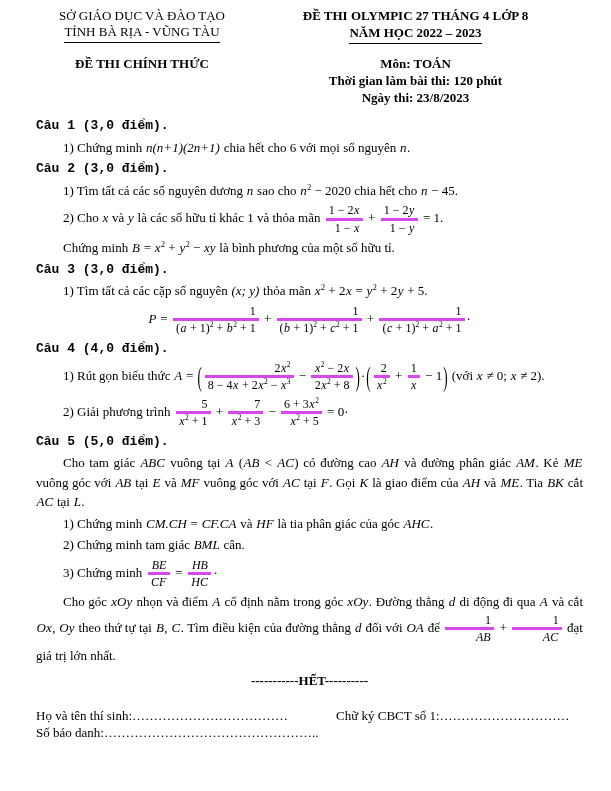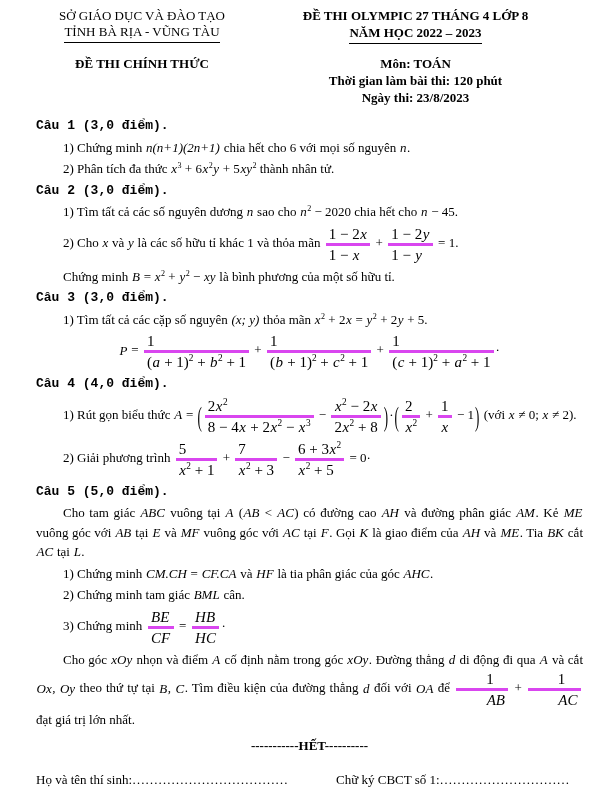--- a/index.html
+++ b/index.html
@@ -24,22 +24,22 @@
   .questions { margin-top:10px; }
   .qh { font-weight:bold; margin-top:2px;font-family:Liberation Mono, monospace; }
   .line { margin:2px 0; }
   .item { margin-left:27px; }
   .plain { margin-left:27px; }
   .para { text-indent:27px; text-align:justify; }
   .center { text-align:center; }
   
   .mi { font-style:italic; padding:0 0.5px; }
   sup.msup { font-size:0.62em; line-height:0; }
-  .frac { display:inline-block; vertical-align:middle; text-align:left;
-          margin:1px 2px; line-height:1.2; font-size:15px; }
+  .frac { display:inline-block; vertical-align:middle; text-align:right;
+          margin:1px 2px; line-height:1.2; font-size:12px; }
   .frac .num, .frac .den { display:block; padding:0 3px; }
   .frac .den { border-top:3px solid #d946ef; }
   .bigp { display:inline-block; vertical-align:middle;
           transform:scaleY(2.1); padding:0 1px; font-weight:400; }
   .end-line { text-align:center; font-weight:bold; margin-top:6px; }
   
   .footer { margin-top:16px; }
   .footer-row { display:flex; }
   .footer-left { width:300px; }
   .footer-line { line-height:1.35; }
@@ -62,21 +62,20 @@
         <div class="meta">Môn: TOÁN</div>
         <div class="meta">Thời gian làm bài thi: 120 phút</div>
         <div class="meta">Ngày thi: 23/8/2023</div>
       </div>
     </div>
   </div>
 
   <div class="questions" id="questions">
       <div class="qh">Câu 1 (3,0 điểm).</div>
       <div class="line item">1) Chứng minh <span class="mi">n(n+1)(2n+1)</span> chia hết cho 6 với mọi số nguyên <span class="mi">n</span>.</div>
-      <div class="line item">2) Phân tích đa thức <span class="mi">x</span><sup class="msup">3</sup> + 6<span class="mi">x</span><sup class="msup">2</sup><span class="mi">y</span> + 5<span class="mi">xy</span><sup class="msup">2</sup> thành nhân tử.</div>
       <div class="qh">Câu 2 (3,0 điểm).</div>
       <div class="line item">1) Tìm tất cả các số nguyên dương <span class="mi">n</span> sao cho <span class="mi">n</span><sup class="msup">2</sup> − 2020 chia hết cho <span class="mi">n</span> − 45.</div>
       <div class="line item">2) Cho <span class="mi">x</span> và <span class="mi">y</span> là các số hữu tỉ khác 1 và thỏa mãn <span class="frac"><span class="num">1 − 2<span class="mi">x</span></span><span class="den">1 − <span class="mi">x</span></span></span> + <span class="frac"><span class="num">1 − 2<span class="mi">y</span></span><span class="den">1 − <span class="mi">y</span></span></span> = 1.</div>
       <div class="line plain">Chứng minh <span class="mi">B</span> = <span class="mi">x</span><sup class="msup">2</sup> + <span class="mi">y</span><sup class="msup">2</sup> − <span class="mi">xy</span> là bình phương của một số hữu tỉ.</div>
       <div class="qh">Câu 3 (3,0 điểm).</div>
       <div class="line item">1) Tìm tất cả các cặp số nguyên <span class="mi">(x; y)</span> thỏa mãn <span class="mi">x</span><sup class="msup">2</sup> + 2<span class="mi">x</span> = <span class="mi">y</span><sup class="msup">2</sup> + 2<span class="mi">y</span> + 5.</div>
       <div class="line center"><span class="mi">P</span> = <span class="frac"><span class="num">1</span><span class="den">(<span class="mi">a</span> + 1)<sup class="msup">2</sup> + <span class="mi">b</span><sup class="msup">2</sup> + 1</span></span> + <span class="frac"><span class="num">1</span><span class="den">(<span class="mi">b</span> + 1)<sup class="msup">2</sup> + <span class="mi">c</span><sup class="msup">2</sup> + 1</span></span> + <span class="frac"><span class="num">1</span><span class="den">(<span class="mi">c</span> + 1)<sup class="msup">2</sup> + <span class="mi">a</span><sup class="msup">2</sup> + 1</span></span>·</div>
       <div class="qh">Câu 4 (4,0 điểm).</div>
       <div class="line item">1) Rút gọn biểu thức <span class="mi">A</span> = <span class="bigp">(</span><span class="frac"><span class="num">2<span class="mi">x</span><sup class="msup">2</sup></span><span class="den">8 − 4<span class="mi">x</span> + 2<span class="mi">x</span><sup class="msup">2</sup> − <span class="mi">x</span><sup class="msup">3</sup></span></span> − <span class="frac"><span class="num"><span class="mi">x</span><sup class="msup">2</sup> − 2<span class="mi">x</span></span><span class="den">2<span class="mi">x</span><sup class="msup">2</sup> + 8</span></span><span class="bigp">)</span>·<span class="bigp">(</span><span class="frac"><span class="num">2</span><span class="den"><span class="mi">x</span><sup class="msup">2</sup></span></span> + <span class="frac"><span class="num">1</span><span class="den"><span class="mi">x</span></span></span> − 1<span class="bigp">)</span> (với <span class="mi">x</span> ≠ 0; <span class="mi">x</span> ≠ 2).</div>
       <div class="line item">2) Giải phương trình <span class="frac"><span class="num">5</span><span class="den"><span class="mi">x</span><sup class="msup">2</sup> + 1</span></span> + <span class="frac"><span class="num">7</span><span class="den"><span class="mi">x</span><sup class="msup">2</sup> + 3</span></span> − <span class="frac"><span class="num">6 + 3<span class="mi">x</span><sup class="msup">2</sup></span><span class="den"><span class="mi">x</span><sup class="msup">2</sup> + 5</span></span> = 0·</div>

